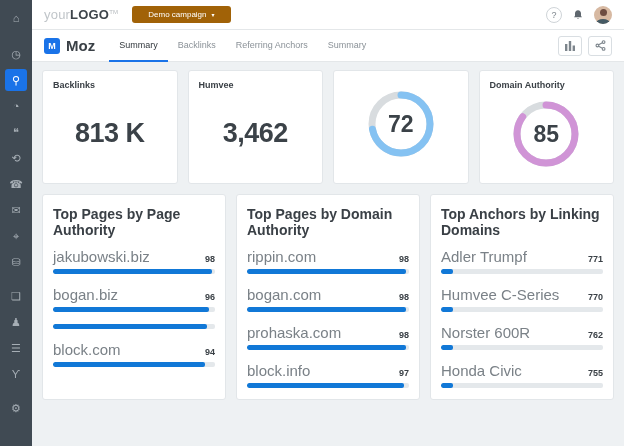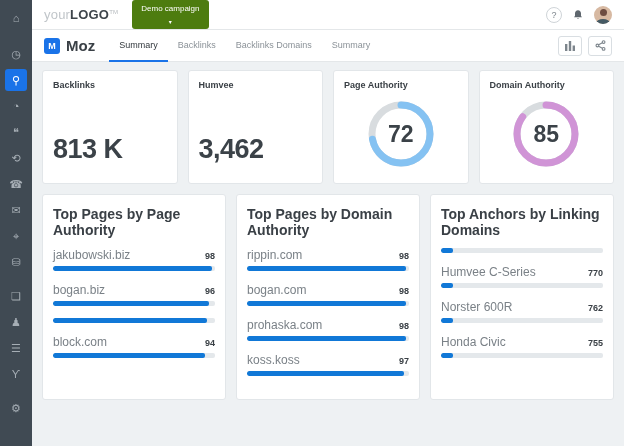--- a/index.html
+++ b/index.html
@@ -15,22 +15,22 @@
   .s-item.active { background:#1a73e8; color:#fff; }
 
   
   .main { flex:1; display:flex; flex-direction:column; min-width:0; }
 
   .topbar { height:30px; background:#fff; border-bottom:1px solid #e4e7e9; display:flex; align-items:center; padding:0 12px; flex-shrink:0; }
   .logo { font-size:13px; letter-spacing:0.2px; white-space:nowrap; }
   .logo-your { color:#c0c5c9; }
   .logo-bold { color:#3e454b; font-weight:bold; }
   .logo-tm { font-size:6px; color:#b5babe; vertical-align:super; }
-  .campaign { margin-left:14px; background:#4d7c0f; color:#fff; border:none; border-radius:3px;
-              font-size:8px; font-family:inherit; padding:4px 9px; display:flex; align-items:center; gap:5px; cursor:pointer;flex-direction:column; }
+  .campaign { margin-left:14px; background:#a16207; color:#fff; border:none; border-radius:3px;
+              font-size:8px; font-family:inherit; padding:4px 16px; display:flex; align-items:center; gap:5px; cursor:pointer; }
   .campaign .caret { font-size:6px; }
   .top-actions { margin-left:auto; display:flex; align-items:center; gap:10px; }
   .help-btn { width:16px; height:16px; border-radius:50%; border:1px solid #cfd4d8; background:#fff; color:#7d858c;
               font-size:9px; line-height:14px; text-align:center; cursor:pointer; font-family:inherit; }
   .bell-btn { border:none; background:none; color:#5f676e; cursor:pointer; display:flex; align-items:center; }
   .avatar { width:18px; height:18px; border-radius:50%; background:#d7b9a2; position:relative; overflow:hidden; cursor:pointer; }
   .avatar::before { content:""; position:absolute; top:3px; left:5.5px; width:7px; height:7px; border-radius:50%; background:#6d4c41; }
   .avatar::after { content:""; position:absolute; bottom:-3px; left:2px; width:14px; height:8px; border-radius:50%; background:#455a64; }
 
   
@@ -47,35 +47,35 @@
   .tb-btn { width:24px; height:20px; border:1px solid #d9dee2; background:#fff; border-radius:3px; color:#7d858c;
             display:flex; align-items:center; justify-content:center; cursor:pointer; }
 
   
   .content { flex:1; background:#eef1f3; padding:8px 10px; overflow:hidden; }
   .card { background:#fff; border:1px solid #e2e6e9; border-radius:3px; }
 
   .kpi-row { display:flex; gap:10px; }
   .kpi { flex:1; height:114px; padding:9px 10px; position:relative; }
   .kpi h3 { font-size:9px; font-weight:bold; color:#3a4046; }
-  .kpi-value { font-size:27px; font-weight:bold; color:#3b4248; margin-top:44px; letter-spacing:-0.5px; }
+  .kpi-value { font-size:27px; font-weight:bold; color:#3b4248; text-align:center; margin-top:28px; letter-spacing:-0.5px; }
 
   .gauge { position:relative; width:72px; height:72px; margin:8px auto 0; }
   .gauge svg { transform:rotate(-90deg); display:block; }
   .gauge .track { fill:none; stroke:#d8dcdf; stroke-width:7; }
   .gauge .val { fill:none; stroke-width:7; stroke-linecap:round; }
   .gauge-num { position:absolute; inset:0; display:flex; align-items:center; justify-content:center;
                font-size:23px; font-weight:bold; color:#3b4248; }
 
   .panel-row { display:flex; gap:10px; margin-top:10px; }
   .panel { flex:1; height:206px; padding-bottom:6px; }
   .panel h3 { font-size:14px; font-weight:bold; color:#3a4046; padding:11px 10px 10px; }
   .p-item { margin:0 10px 12px; }
   .p-line { display:flex; justify-content:space-between; align-items:baseline; margin-bottom:4px; }
-  .p-label { font-size:12px; color:#7a8187; }
+  .p-label { font-size:15px; color:#7a8187; }
   .p-value { font-size:9px; font-weight:bold; color:#3a4046; }
   .p-track { height:5px; background:#e4e8eb; border-radius:2px; overflow:hidden; }
   .p-fill { height:100%; background:#1178d7; border-radius:2px; }
 </style>
 </head>
 <body>
 
 <div class="app">
 
   <nav class="sidebar">
@@ -149,21 +149,21 @@
     </header>
 
     <div class="toolbar">
       <div class="brand">
         <span class="brand-badge">M</span>
         <span class="brand-name">Moz</span>
       </div>
       <nav class="tabs">
         <a class="tab active">Summary</a>
         <a class="tab">Backlinks</a>
-        <a class="tab">Backlinks Domains</a>
+        <a class="tab">Referring Anchors</a>
         <a class="tab">Summary</a>
       </nav>
       <div class="toolbar-actions">
         <button class="tb-btn">
           <svg width="10" height="10" viewBox="0 0 10 10" fill="currentColor">
               <rect x="0" y="3" width="2.4" height="7"></rect>
               <rect x="3.8" y="0" width="2.4" height="10"></rect>
               <rect x="7.6" y="4.5" width="2.4" height="5.5"></rect>
             </svg>
         </button>
@@ -183,21 +183,20 @@
       <section class="kpi-row">
         <article class="card kpi">
           <h3>Backlinks</h3>
           <div class="kpi-value">813 K</div>
         </article>
         <article class="card kpi">
           <h3>Humvee</h3>
           <div class="kpi-value">3,462</div>
         </article>
         <article class="card kpi">
-          <h3>Page Authority</h3>
           <div class="gauge">
             <svg width="72" height="72" viewBox="0 0 72 72">
               <circle class="track" cx="36" cy="36" r="29"></circle>
               <circle class="val" cx="36" cy="36" r="29" stroke-dasharray="131.19290921390976 182.212373908208" style="stroke: rgb(133, 194, 242);"></circle>
             </svg>
             <div class="gauge-num">72</div>
           </div>
         </article>
         <article class="card kpi">
           <h3>Domain Authority</h3>
@@ -273,32 +272,36 @@
             <div class="p-line">
                 <span class="p-label">prohaska.com</span>
                 <span class="p-value">98</span>
               </div>
             <div class="p-track">
                 <div class="p-fill" style="width: 98%;"></div>
               </div>
           </div>
           <div class="p-item">
             <div class="p-line">
-                <span class="p-label">koss.koss</span>
+                <span class="p-label">block.info</span>
                 <span class="p-value">97</span>
               </div>
             <div class="p-track">
                 <div class="p-fill" style="width: 97%;"></div>
               </div>
           </div>
         </article>
 
         <article class="card panel">
           <h3>Top Anchors by Linking Domains</h3>
           <div class="p-item">
+            <div class="p-line">
+                <span class="p-label">Adler Trumpf</span>
+                <span class="p-value">771</span>
+              </div>
             <div class="p-track">
                 <div class="p-fill" style="width: 7.71%;"></div>
               </div>
           </div>
           <div class="p-item">
             <div class="p-line">
                 <span class="p-label">Humvee C-Series</span>
                 <span class="p-value">770</span>
               </div>
             <div class="p-track">

